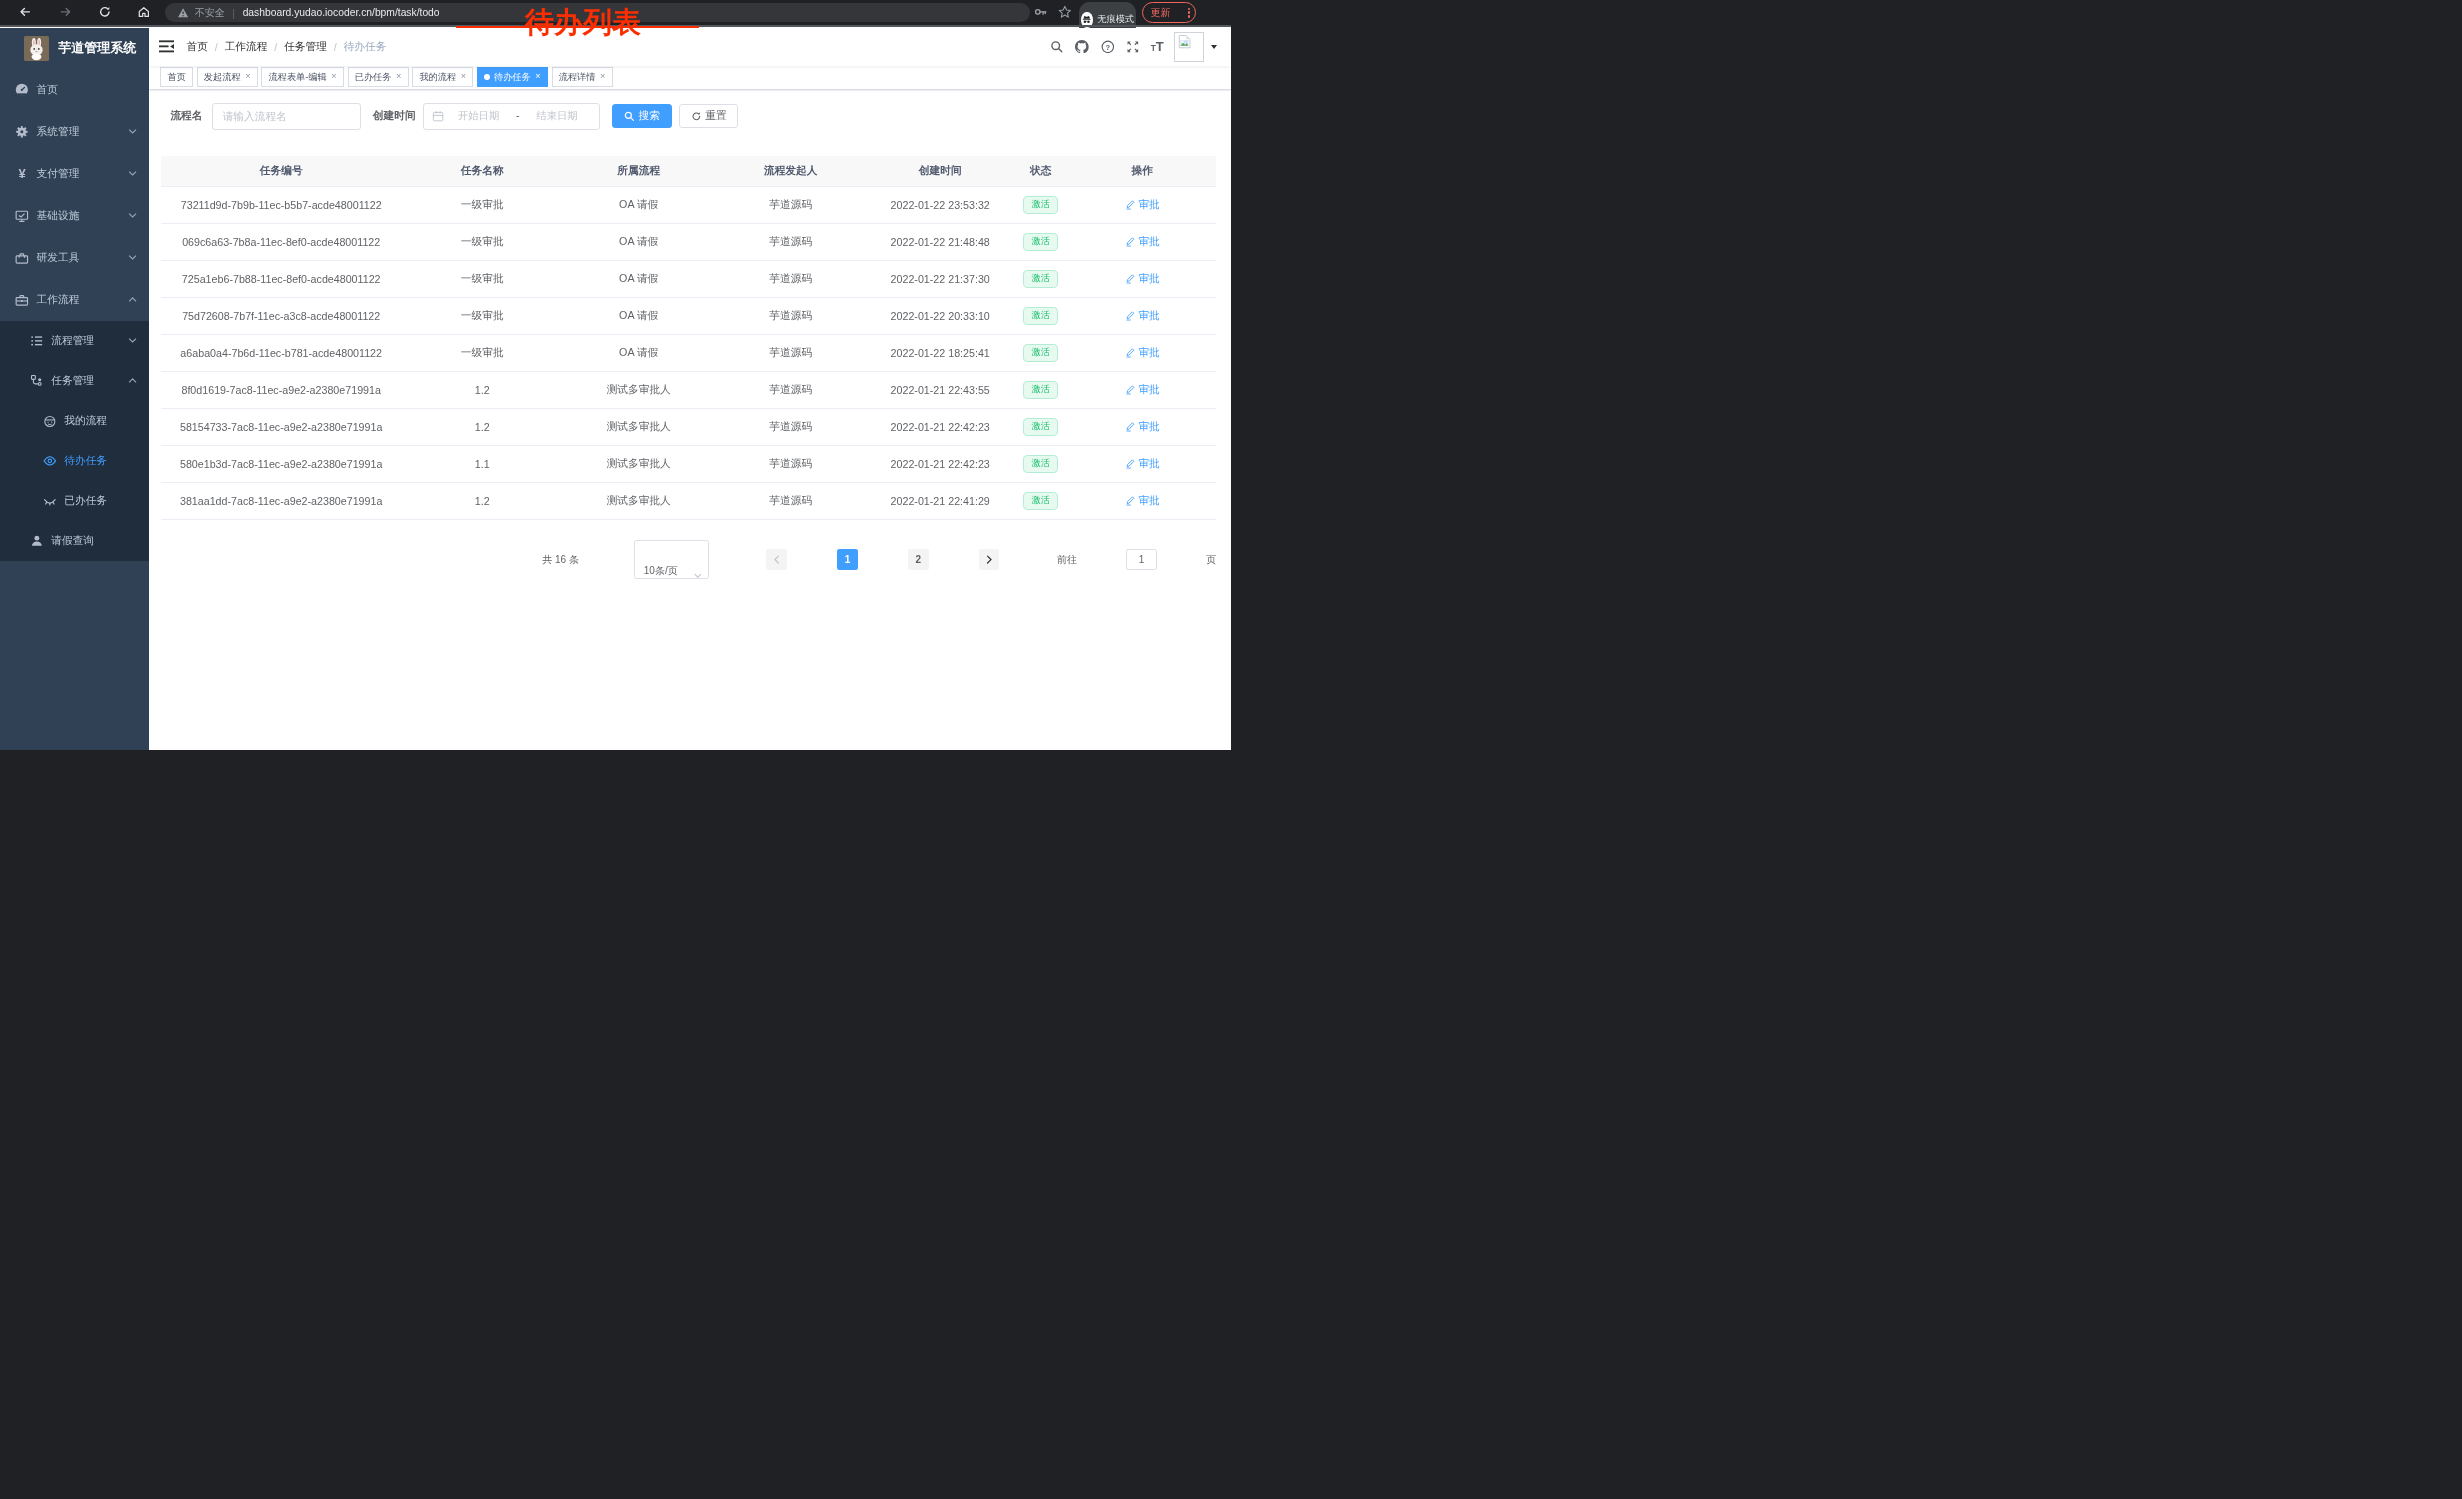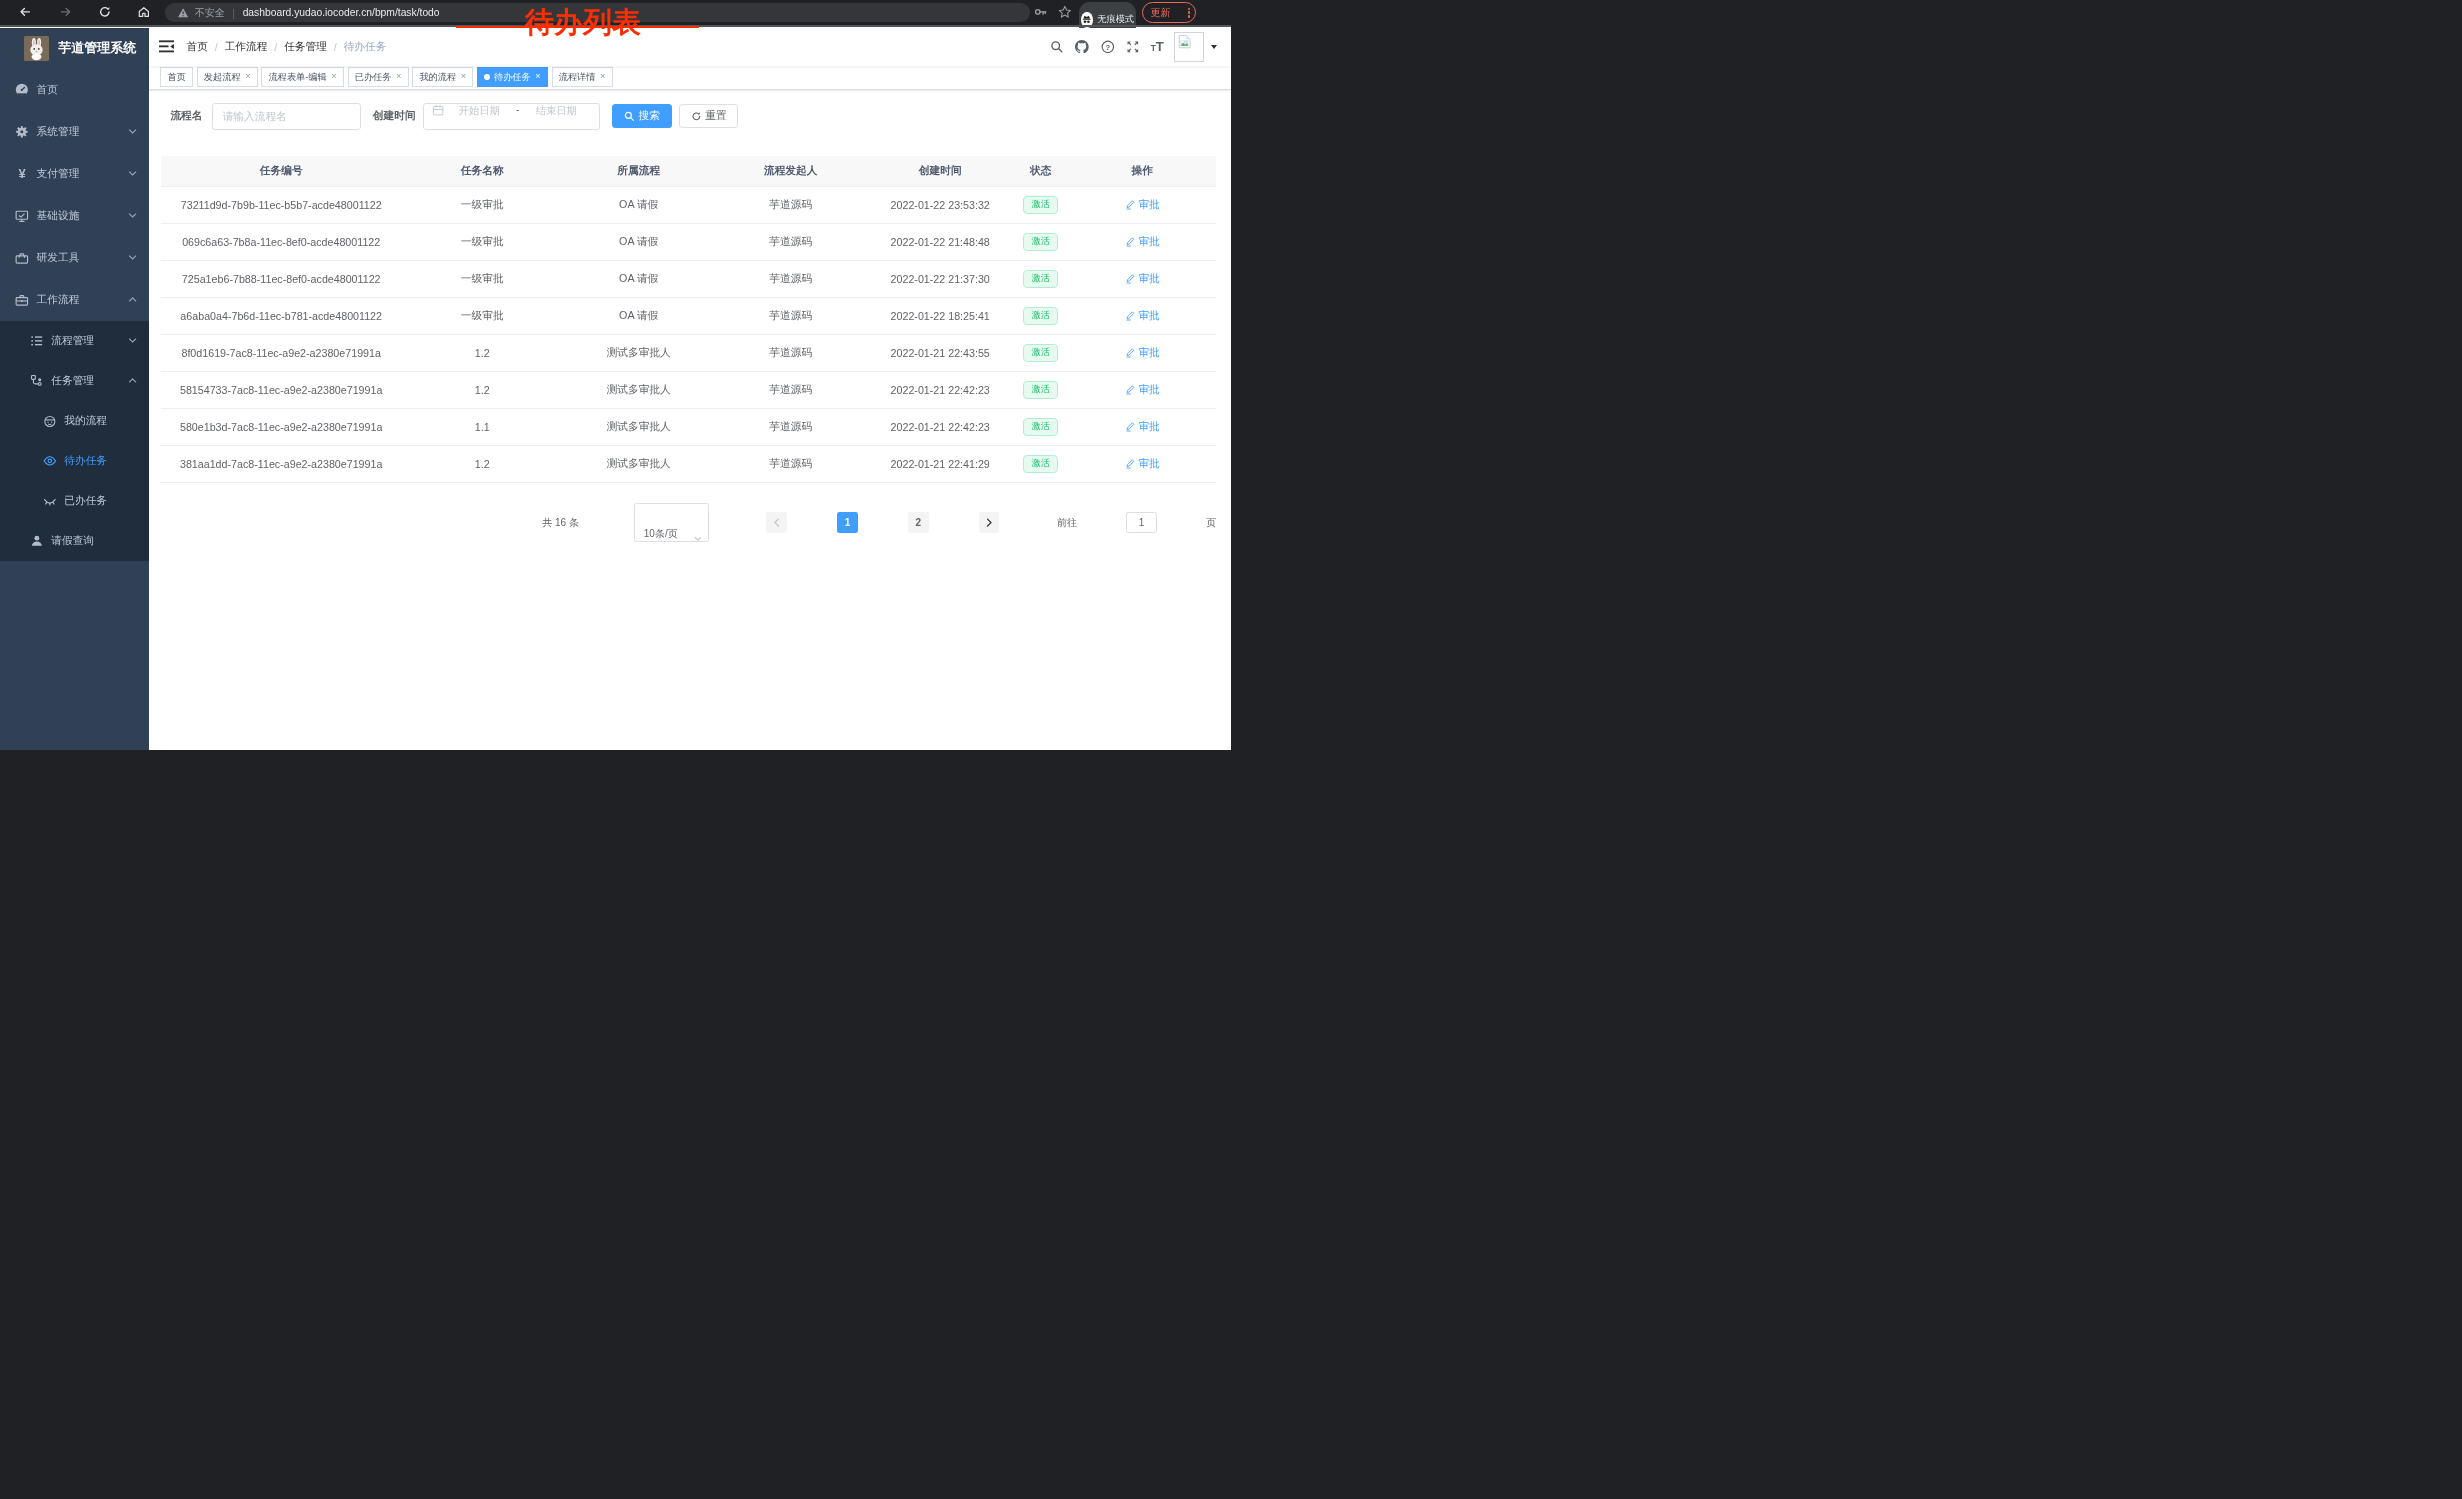--- a/index.html
+++ b/index.html
@@ -74,21 +74,21 @@
   .tag.active{background:#409eff;border-color:#409eff;color:#fff;}
   .tag.active .tag-close{color:#fff;}
   .tag-dot{width:6.1px;height:6.1px;border-radius:50%;background:#fff;margin-right:3.8px;}
 
   
   .page{padding:13px 12.2px 0 12.2px;}
   .filter-row{display:flex;align-items:center;margin-left:9.2px;height:27.5px;}
   .f-label{font-size:10.7px;font-weight:600;color:#606266;white-space:nowrap;}
   .f-input{width:149px;height:27.5px;border:0.8px solid #dcdfe6;border-radius:3.1px;margin-left:9.2px;padding:0 10px;font-size:10.7px;color:#606266;outline:none;font-family:inherit;}
   .f-input::placeholder{color:#c0c4cc;}
-  .date-range{width:177px;height:27.5px;border:0.8px solid #dcdfe6;border-radius:3.1px;margin-left:7.6px;display:flex;padding:0 7.6px;cursor:pointer;}
+  .date-range{width:177px;height:27.5px;border:0.8px solid #dcdfe6;border-radius:3.1px;margin-left:7.6px;display:flex;align-items:center;padding:0 7.6px;cursor:pointer;font-family:Liberation Mono, monospace;}
   .cal-icon{width:12.2px;height:12.2px;color:#c0c4cc;flex:0 0 auto;}
   .dr-text{flex:1;text-align:center;font-size:10.3px;color:#c0c4cc;white-space:nowrap;}
   .dr-sep{color:#606266;font-size:10px;padding:0 1.5px;}
   .btn{height:24.4px;border-radius:3.1px;display:inline-flex;align-items:center;justify-content:center;font-size:10.7px;cursor:pointer;padding:0 10.7px;white-space:nowrap;}
   .btn svg{width:10.7px;height:10.7px;margin-right:3.8px;}
   .btn-primary{background:#409eff;border:0.8px solid #409eff;color:#fff;margin-left:12.2px;}
   .btn-plain{background:#fff;border:0.8px solid #dcdfe6;color:#606266;margin-left:7.6px;}
   .gap16{margin-left:12.2px;}
 
   
@@ -554,20 +554,37 @@
             <a class="op-link">
               <svg viewBox="0 0 16 16" fill="none" stroke="currentColor" stroke-width="1.3" stroke-linejoin="round">
                     <path d="M3.2 12.8l.7-2.9 7.2-7.2 2.2 2.2-7.2 7.2-2.9.7z"></path>
                     <line x1="2.8" y1="15" x2="8" y2="15" stroke-linecap="round"></line>
                   </svg>
               <span>审批</span>
             </a>
           </td>
         </tr>
 
+        <tr>
+          <td>75d72608-7b7f-11ec-a3c8-acde48001122</td>
+          <td>一级审批</td>
+          <td>OA 请假</td>
+          <td>芋道源码</td>
+          <td>2022-01-22 20:33:10</td>
+          <td><span class="tag-green">激活</span></td>
+          <td>
+            <a class="op-link">
+              <svg viewBox="0 0 16 16" fill="none" stroke="currentColor" stroke-width="1.3" stroke-linejoin="round">
+                    <path d="M3.2 12.8l.7-2.9 7.2-7.2 2.2 2.2-7.2 7.2-2.9.7z"></path>
+                    <line x1="2.8" y1="15" x2="8" y2="15" stroke-linecap="round"></line>
+                  </svg>
+              <span>审批</span>
+            </a>
+          </td>
+        </tr>
 
         <tr>
           <td>a6aba0a4-7b6d-11ec-b781-acde48001122</td>
           <td>一级审批</td>
           <td>OA 请假</td>
           <td>芋道源码</td>
           <td>2022-01-22 18:25:41</td>
           <td><span class="tag-green">激活</span></td>
           <td>
             <a class="op-link">

